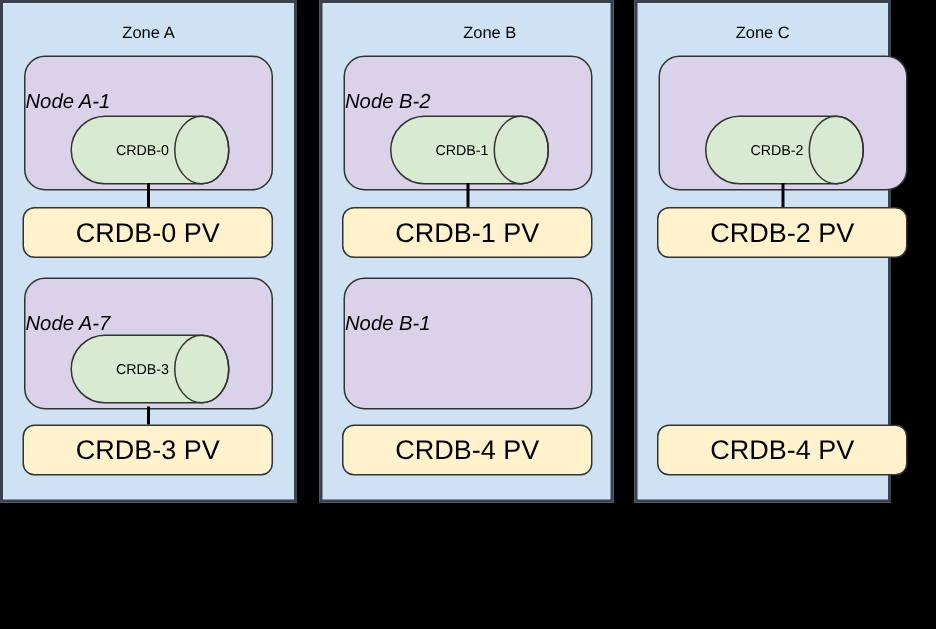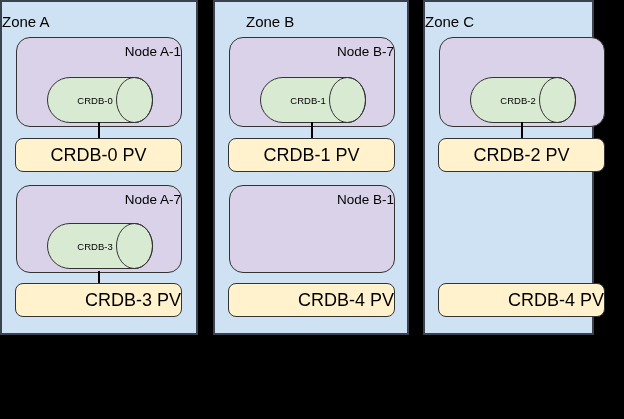--- a/index.html
+++ b/index.html
@@ -23,39 +23,41 @@
     background: var(--zone-fill, #cfe2f3);
     border: 2px solid var(--zone-border, #39424e);
     box-sizing: border-box;
   }
   .zone-a { left: 0;   width: 198px; }
   .zone-b { left: 213px; width: 196px; padding-left: 31px; }
   .zone-c { left: 423px; width: 171px; }
 
   .zone-label {
     margin-top: 12px;
-    font-size: 15px;
+    text-align: center;
+    font-size: 11px;
     line-height: 16px;
   }
   .node {
     position: absolute;
     left: 14px;
     width: 166px;
     background: var(--node-fill, #d9d2e9);
     border: 1px solid var(--shape-border, #333333);
     border-radius: 14px;
     box-sizing: border-box;
   }
   .node-1 { top: 35px;  height: 90px; }
   .node-2 { top: 183px; height: 88px; }
   .node-label {
-    margin-top: 6px;
-    text-align: right;
+    margin-top: 22px;
+    text-align: left;
     font-size: 13.5px;
     line-height: 16px;
+    font-style: italic;
   }
   .cylinder {
     position: absolute;
     left: 30px;
     width: 106px;
     height: 46px;
     overflow: visible;
   }
   .node-1 .cylinder { top: 39px; }
   .node-2 .cylinder { top: 37px; }
@@ -88,21 +90,21 @@
     height: 34px;
     background: var(--pv-fill, #fff2cc);
     border: 1px solid var(--shape-border, #333333);
     border-radius: 8px;
     box-sizing: border-box;
     text-align: center;
     line-height: 32px;
     font-size: 18px;
   }
   .pv-1 { top: 136px; }
-  .pv-2 { top: 281px; text-align: right; }
+  .pv-2 { top: 281px; }
 </style>
 </head>
 <body>
 
 <div class="stage">
 
   <section class="zone zone-a">
     <div class="zone-label">Zone A</div>
 
     <div class="node node-1">
@@ -129,21 +131,21 @@
     <div class="connector connector-2"></div>
     <div class="pv pv-2">
       <span>CRDB-3 PV</span>
     </div>
   </section>
 
   <section class="zone zone-b">
     <div class="zone-label">Zone B</div>
 
     <div class="node node-1">
-      <div class="node-label">Node B-7</div>
+      <div class="node-label">Node B-2</div>
       <svg class="cylinder" viewBox="0 0 106 46">
         <path class="cyl-body" d="M 23 0.5 H 87.5 A 18 22.5 0 0 1 87.5 45.5 H 23 A 22.5 22.5 0 0 1 23 0.5 Z"></path>
         <ellipse class="cyl-cap" cx="87.5" cy="23" rx="18" ry="22.5"></ellipse>
         <text class="cyl-text" x="48" y="26.5" text-anchor="middle">CRDB-1</text>
       </svg>
     </div>
     <div class="connector connector-1"></div>
     <div class="pv pv-1">
       <span>CRDB-1 PV</span>
     </div>

